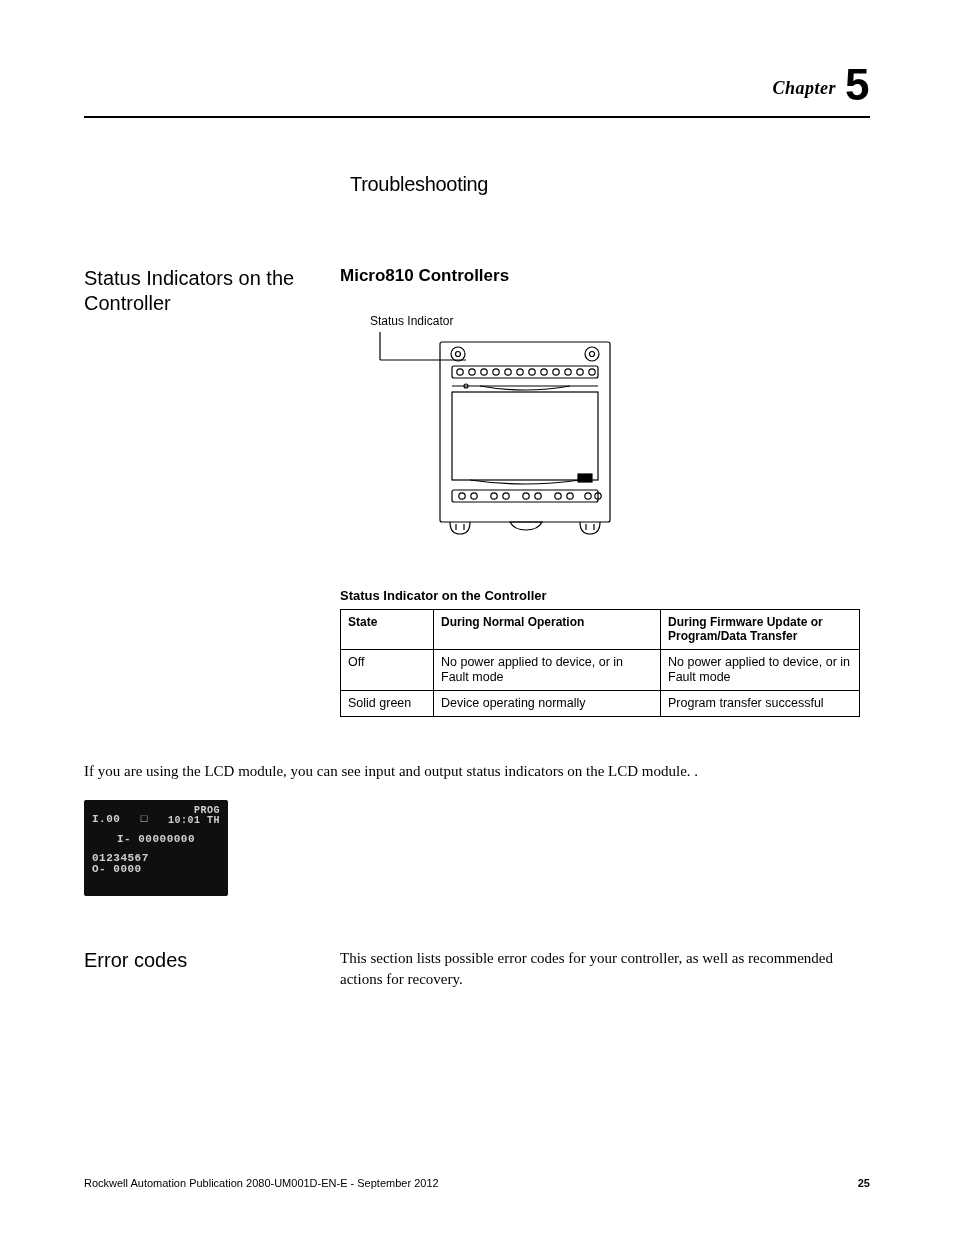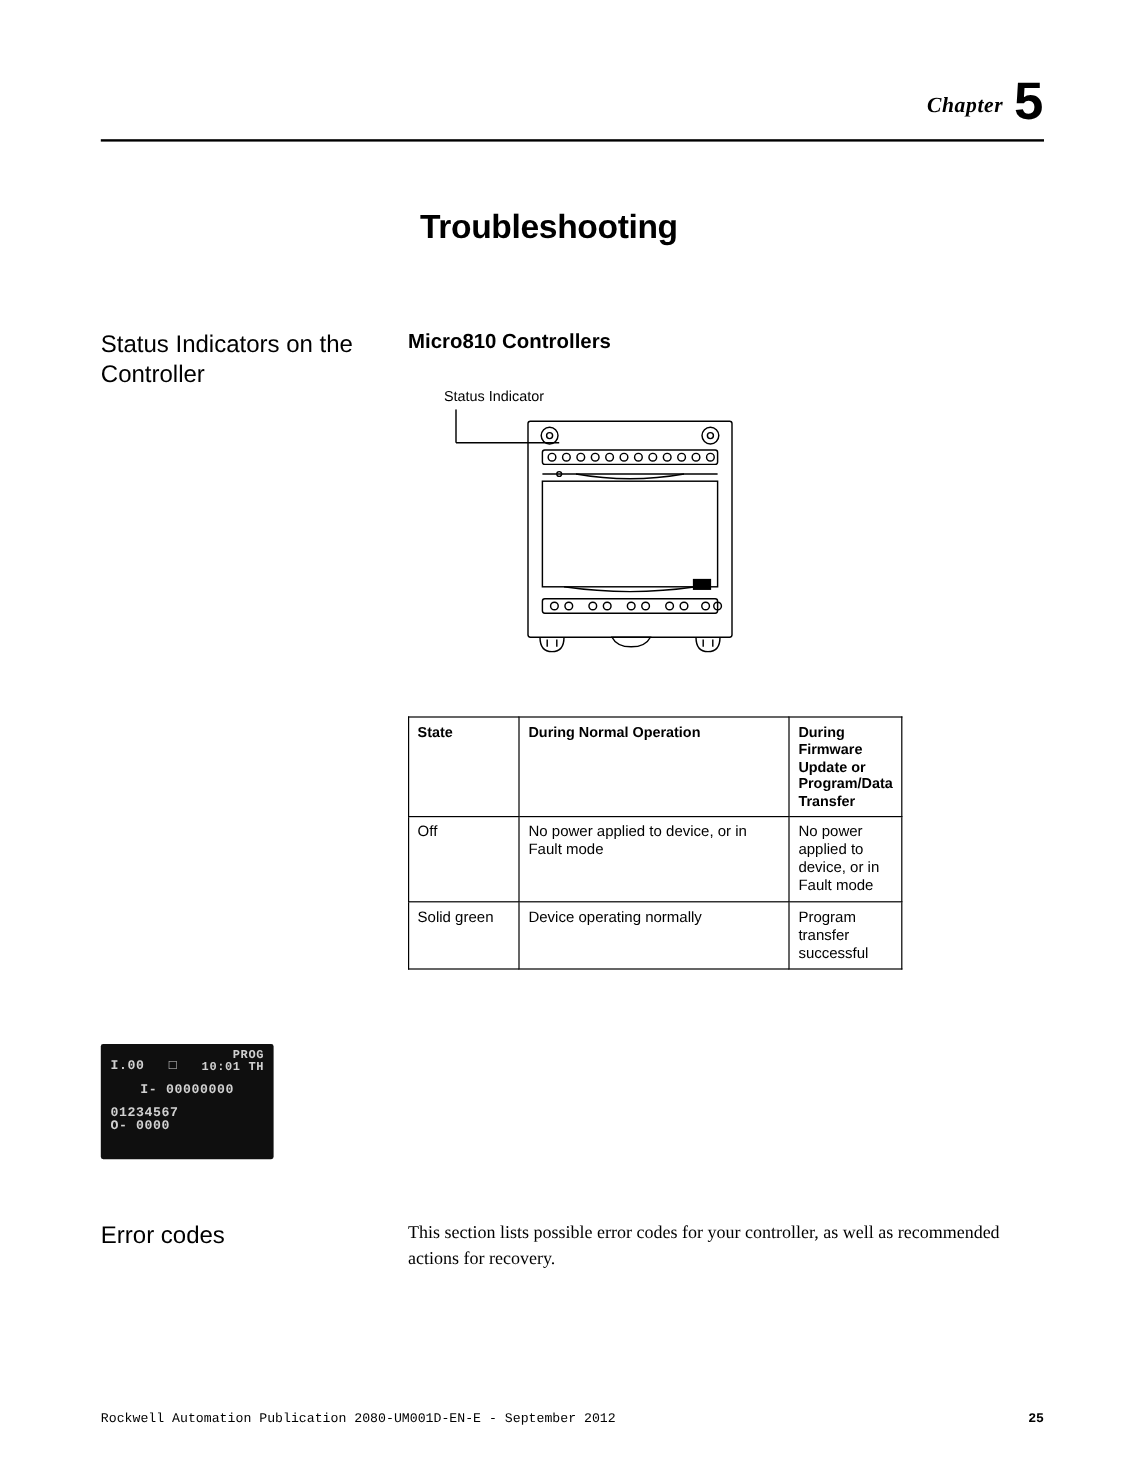--- a/index.html
+++ b/index.html
@@ -37,22 +37,22 @@
     font-family: Arial, sans-serif;
     vertical-align: -6px;
     padding-left: 4px;
   }
   .rule {
     border-top: 2px solid #000;
     margin-bottom: 55px;
   }
 
   h1.title {
-    font-size: 28px;
-    font-weight: bold;
+    font-size: 20px;
+    font-weight: normal;
     margin: 0 0 70px 266px;
     letter-spacing: -0.3px;
   }
 
   .row { display: flex; align-items: flex-start; }
   .side-col { width: 256px; flex: 0 0 256px; padding-right: 20px; box-sizing: border-box; }
   .main-col { flex: 1; }
 
   .side-head {
     font-size: 20px;
@@ -76,21 +76,21 @@
   svg.controller { display: block; }
 
   
   .tbl-title {
     font-size: 13px;
     font-weight: bold;
     margin: 0 0 6px 0;
   }
   table.status {
     border-collapse: collapse;
-    width: 412px;
+    width: 520px;
     font-family: Arial, sans-serif;
     font-size: 12.5px;
     padding-left: 20px;
   }
   table.status th, table.status td {
     border: 1px solid #000;
     padding: 5px 7px;
     text-align: left;
     vertical-align: top;
     line-height: 1.2;
@@ -127,21 +127,21 @@
   }
   .lcd .top   { display: flex; justify-content: space-between; align-items: flex-end; }
   .lcd .top .prog { text-align: right; font-size: 10px; line-height: 1.05; }
   .lcd .mid   { margin-top: 6px; text-align: center; }
   .lcd .bot   { margin-top: 6px; line-height: 1.05; }
 
   
   .footer {
     position: absolute;
     left: 84px; right: 84px; bottom: 46px;
-    font-family: Liberation Mono, monospace;
+    font-family: Liberation Sans, sans-serif;
     font-size: 11px;
     display: flex;
     justify-content: space-between;
   }
   .footer .pg { font-weight: bold; }
 
   .spacer-1 { height: 44px; }
   .spacer-2 { height: 52px; }
 </style>
 </head>
@@ -221,20 +221,21 @@
           <path d="M210 190 q0 12 10 12 q10 0 10 -12"></path>
           <line x1="86" y1="198" x2="86" y2="192"></line>
             <line x1="94" y1="198" x2="94" y2="192"></line>
           <line x1="216" y1="198" x2="216" y2="192"></line>
             <line x1="224" y1="198" x2="224" y2="192"></line>
 
           <path d="M140 190 h32 q-4 8 -16 8 q-12 0 -16 -8 z"></path>
         </svg>
       </div>
 
+      <p class="tbl-title">Status Indicator on the Controller</p>
       <table class="status">
         <thead>
           <tr>
             <th class="col-state">State</th>
             <th class="col-normal">During Normal Operation</th>
             <th>During Firmware Update or Program/Data Transfer</th>
           </tr>
         </thead>
         <tbody>
           <tr>
@@ -249,20 +250,21 @@
           </tr>
         </tbody>
       </table>
     </div>
   </div>
 
   <div class="spacer-1"></div>
 
   <div class="row">
     <div class="main-col">
+      <p class="body-text">If you are using the LCD module, you can see input and output status indicators on the LCD module. .</p>
 
       <div class="lcd">
         <div class="top">
           <span>I.00</span>
           <span>□</span>
           <span class="prog">
             <span>PROG</span><br>
             <span>10:01 TH</span>
           </span>
         </div>

